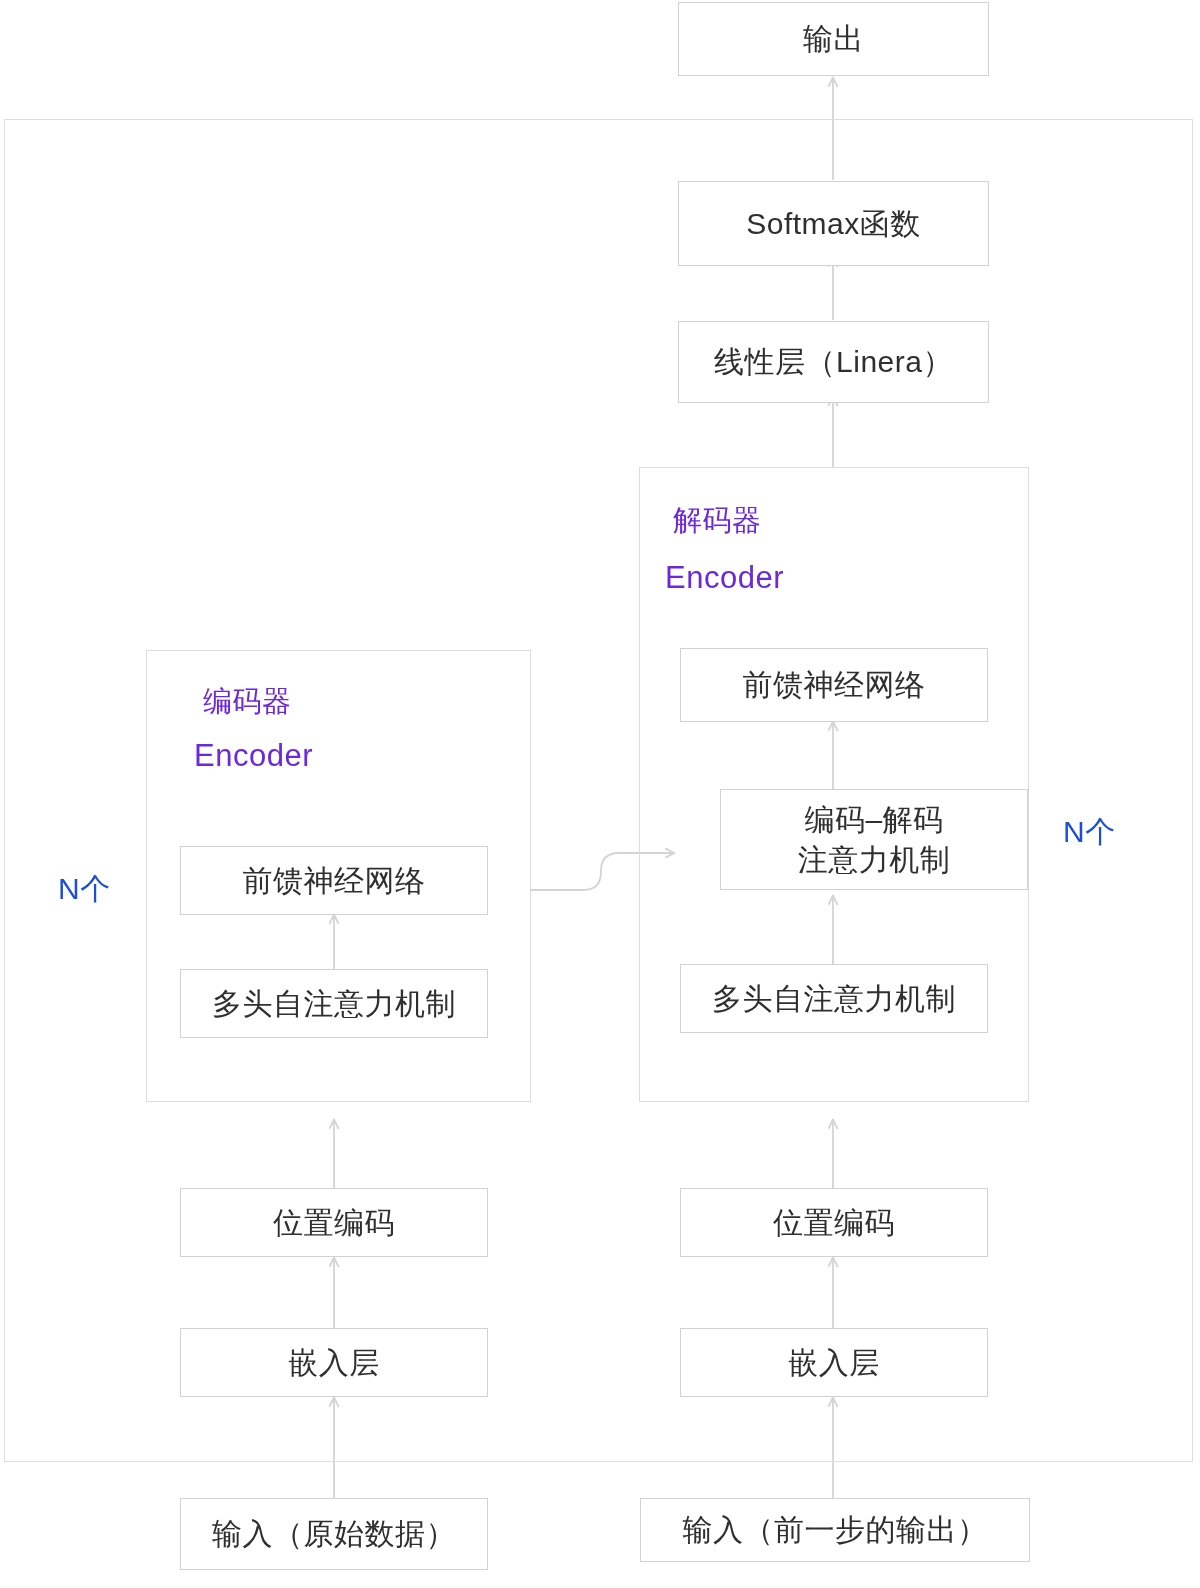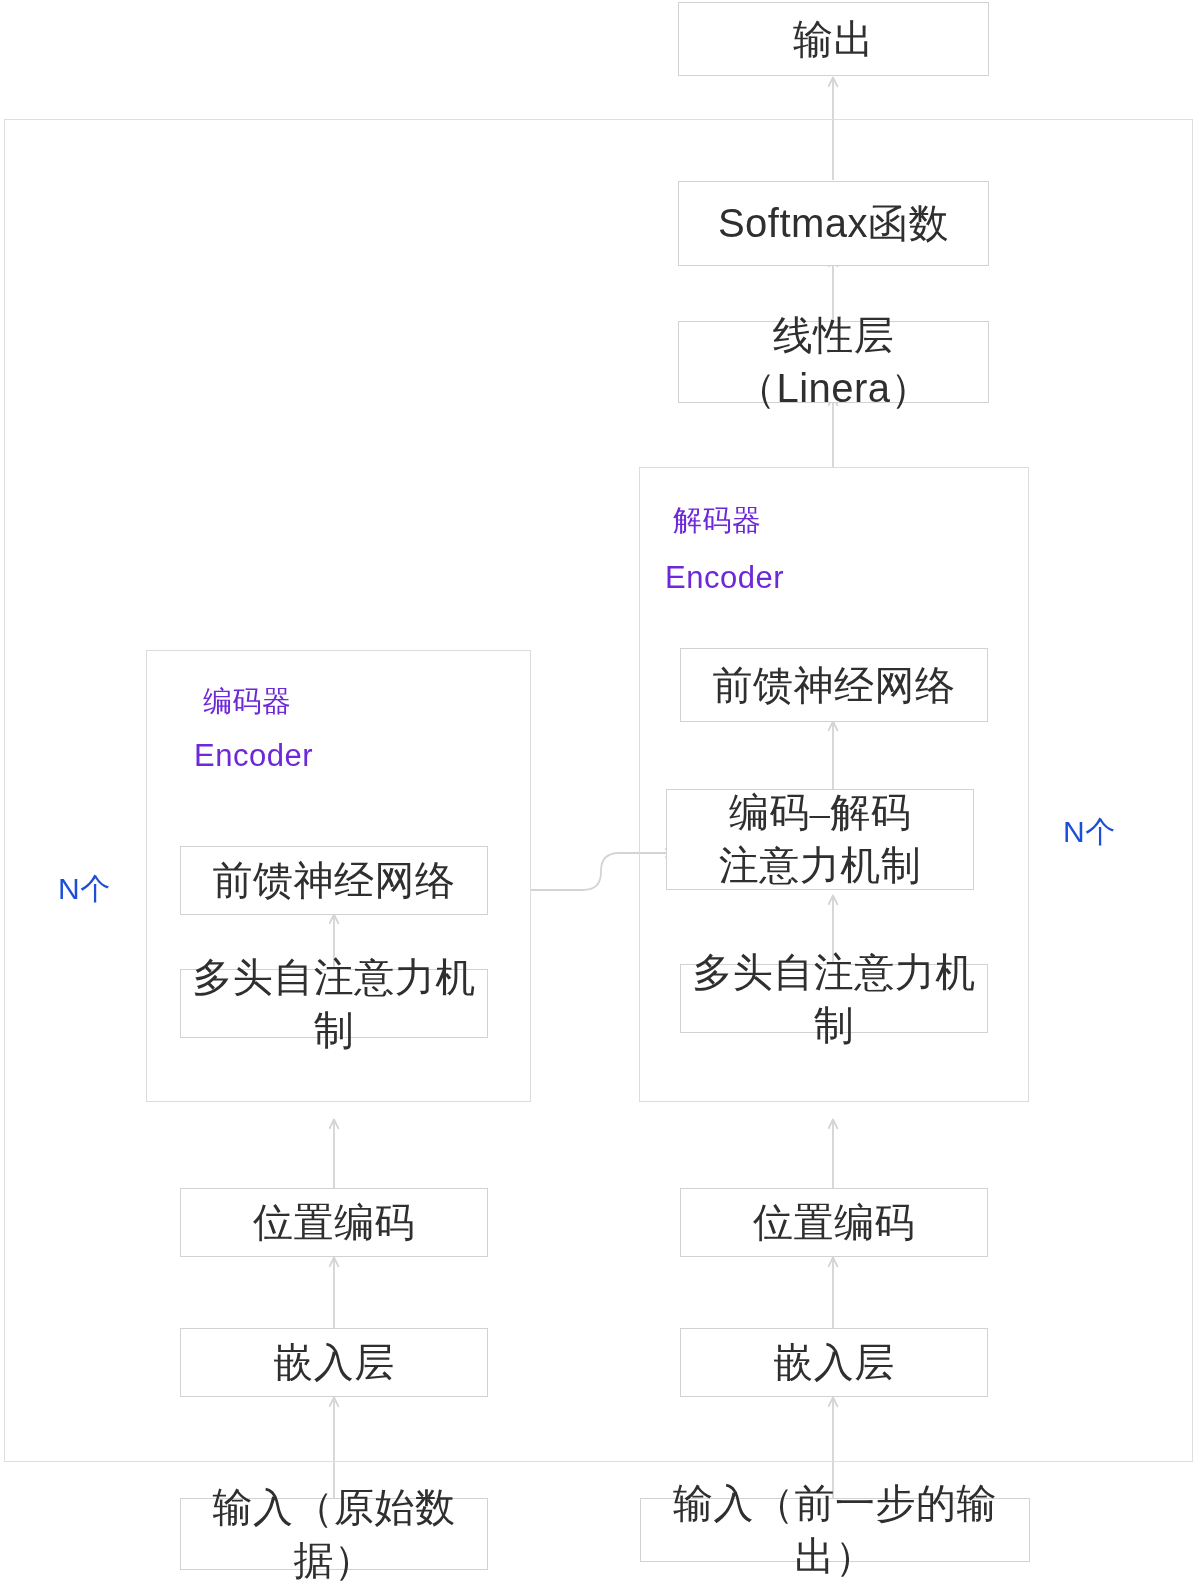--- a/index.html
+++ b/index.html
@@ -28,21 +28,21 @@
   .node {
     position: absolute;
     box-sizing: border-box;
     border: 1.6px solid #d2d2d2;
     background: #ffffff;
     display: flex;
     align-items: center;
     justify-content: center;
     text-align: center;
     color: #2f2f2f;
-    font-size: 40px;
+    font-size: 30px;
     line-height: 1.32;
     letter-spacing: 0.5px;
     white-space: pre-line;
   }
   .group {
     position: absolute;
     box-sizing: border-box;
     border: 1.6px solid #dcdcdc;
     background: transparent;
   }
@@ -118,21 +118,21 @@
 
   <div class="node" style="left:678px; top:321px; width:311px; height:82px;">线性层（Linera）</div>
 
   <div class="group" style="left:639px; top:467px; width:390px; height:635px;"></div>
   <div class="group-label" style="left:673px; top:506px;">解码器</div>
   <div class="group-label" style="left:665px; top:562px; font-size:31px;">Encoder</div>
   <div class="side-label" style="left:1063px; top:817px;">N个</div>
 
   <div class="node" style="left:680px; top:648px; width:308px; height:74px;">前馈神经网络</div>
 
-  <div class="node" style="left:666px; top:789px; width:308px; height:101px;font-family:Liberation Serif, serif;">编码–解码
+  <div class="node" style="left:720px; top:789px; width:308px; height:101px;">编码–解码
 注意力机制</div>
 
   <div class="node" style="left:680px; top:964px; width:308px; height:69px;">多头自注意力机制</div>
 
   <div class="group" style="left:146px; top:650px; width:385px; height:452px;"></div>
   <div class="group-label" style="left:203px; top:687px;">编码器</div>
   <div class="group-label" style="left:194px; top:740px; font-size:31px;">Encoder</div>
   <div class="side-label" style="left:58px; top:874px;">N个</div>
 
   <div class="node" style="left:180px; top:846px; width:308px; height:69px;">前馈神经网络</div>

